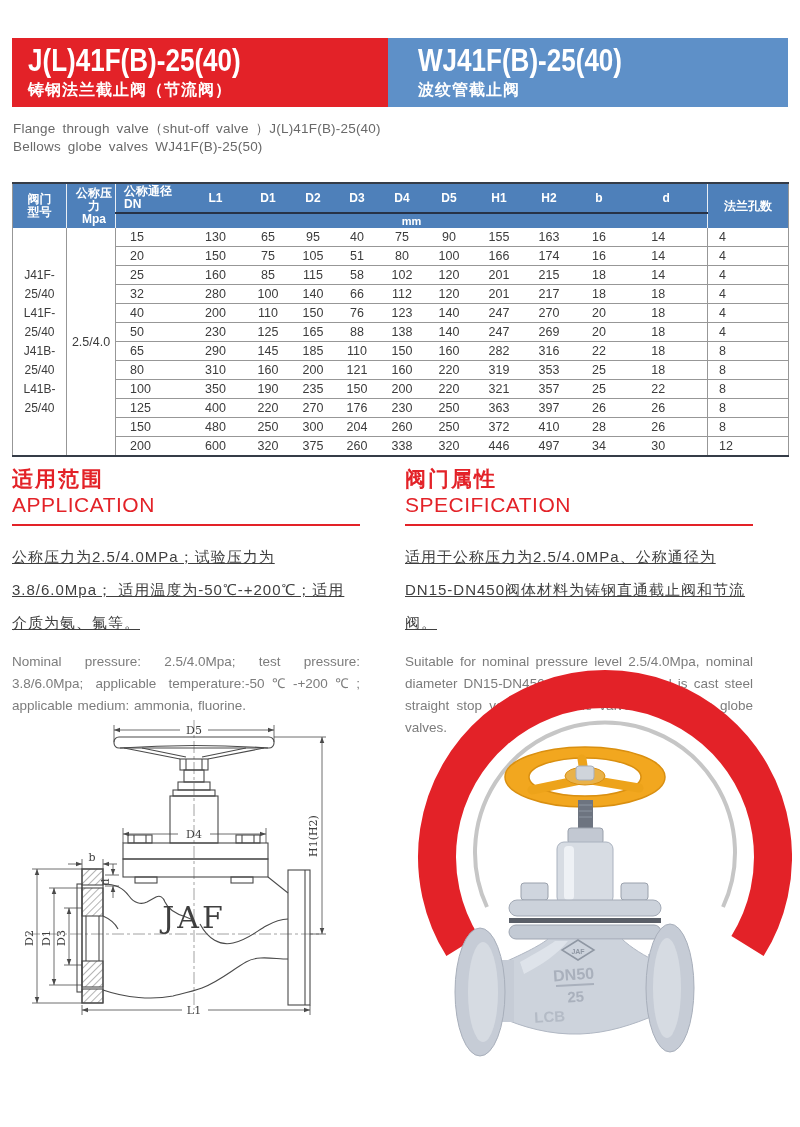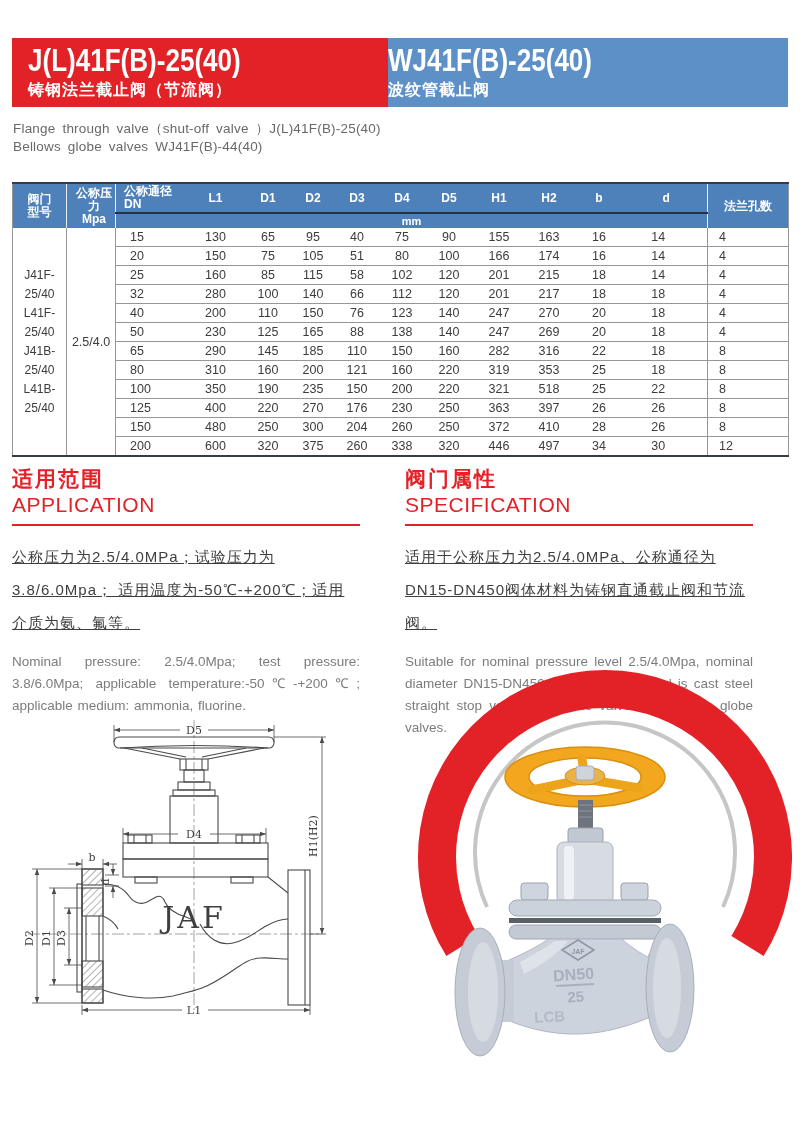--- a/index.html
+++ b/index.html
@@ -4,21 +4,21 @@
 <style>
   * { margin:0; padding:0; box-sizing:border-box; }
   html,body { width:800px; height:1127px; background:#fff; overflow:hidden;
               font-family:"Liberation Sans", sans-serif; }
   #page { position:relative; width:692px; height:1127px; background:#fff; }
 
   
   #banners { position:absolute; top:38px; left:12px; width:776px; height:69px; display:flex; }
   .banner { height:69px; color:#fff; display:flex; flex-direction:column; justify-content:center; }
   .banner.red  { width:376px; background:#e32228; padding-left:16px; }
-  .banner.blue { width:400px; background:#5e90c8; }
+  .banner.blue { width:400px; background:#5e90c8; padding-left:30px; }
   .banner-title { font-size:31px; font-weight:900; letter-spacing:0px; line-height:32px; }
   .banner-title span { display:inline-block; transform:scaleX(.84); transform-origin:left center; white-space:nowrap; }
   .banner-sub { font-size:16px; font-weight:700; margin-top:3px; letter-spacing:1px; }
 
   
   #desc { position:absolute; top:120px; left:13px; font-size:13.5px; color:#696969;
           line-height:17.5px; word-spacing:3px; letter-spacing:.2px; }
 
   
   #table-wrap { position:absolute; top:182px; left:12px; width:776px; }
@@ -71,21 +71,21 @@
       <div class="banner-sub">铸钢法兰截止阀（节流阀）</div>
     </div>
     <div class="banner blue">
       <div class="banner-title"><span>WJ41F(B)-25(40)</span></div>
       <div class="banner-sub">波纹管截止阀</div>
     </div>
   </div>
 
   <div id="desc">
     <div>Flange through valve（shut-off valve ）J(L)41F(B)-25(40)</div>
-    <div>Bellows globe valves WJ41F(B)-44(40)</div>
+    <div>Bellows globe valves WJ41F(B)-25(50)</div>
   </div>
 
   <div id="table-wrap">
     <table>
       <colgroup>
         <col style="width:54px">
           <col style="width:49px">
           <col style="width:70px">
           <col style="width:60px">
         <col style="width:45px">
@@ -251,21 +251,21 @@
           </tr>
           <tr>
             <td class="cell-dn">100</td>
             <td>350</td>
             <td>190</td>
             <td>235</td>
             <td>150</td>
             <td>200</td>
             <td>220</td>
             <td>321</td>
-            <td>518</td>
+            <td>357</td>
             <td>25</td>
             <td class="cell-d">22</td>
             <td class="cell-holes">8</td>
           </tr>
           <tr>
             <td class="cell-dn">125</td>
             <td>400</td>
             <td>220</td>
             <td>270</td>
             <td>176</td>

